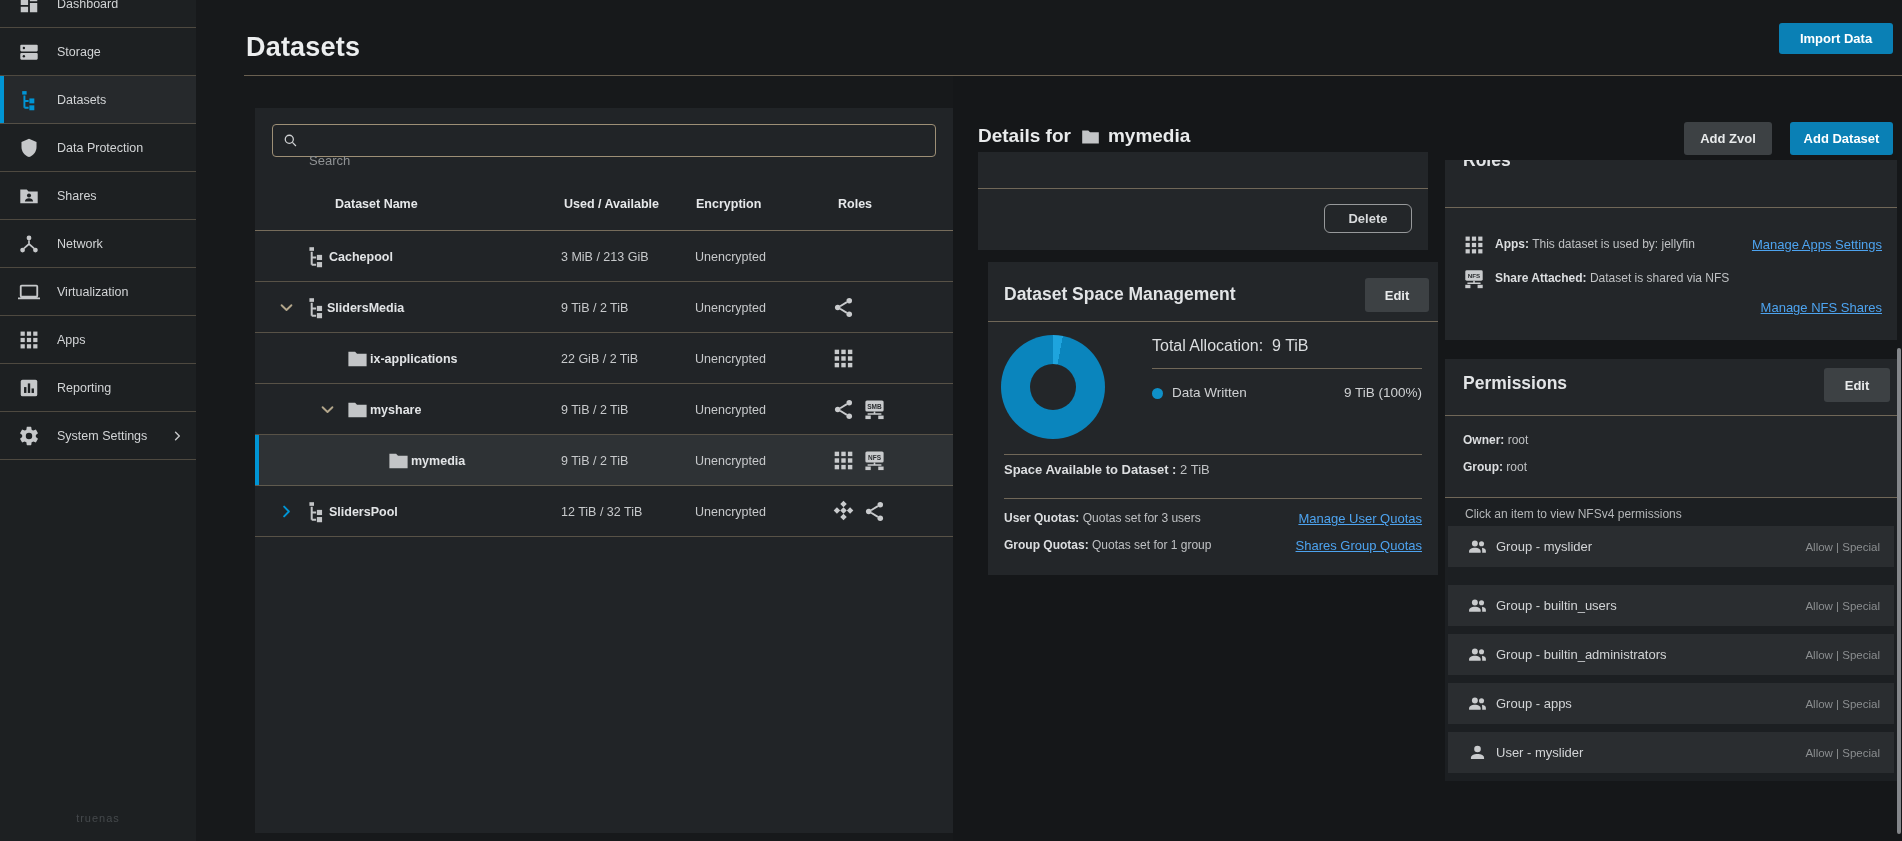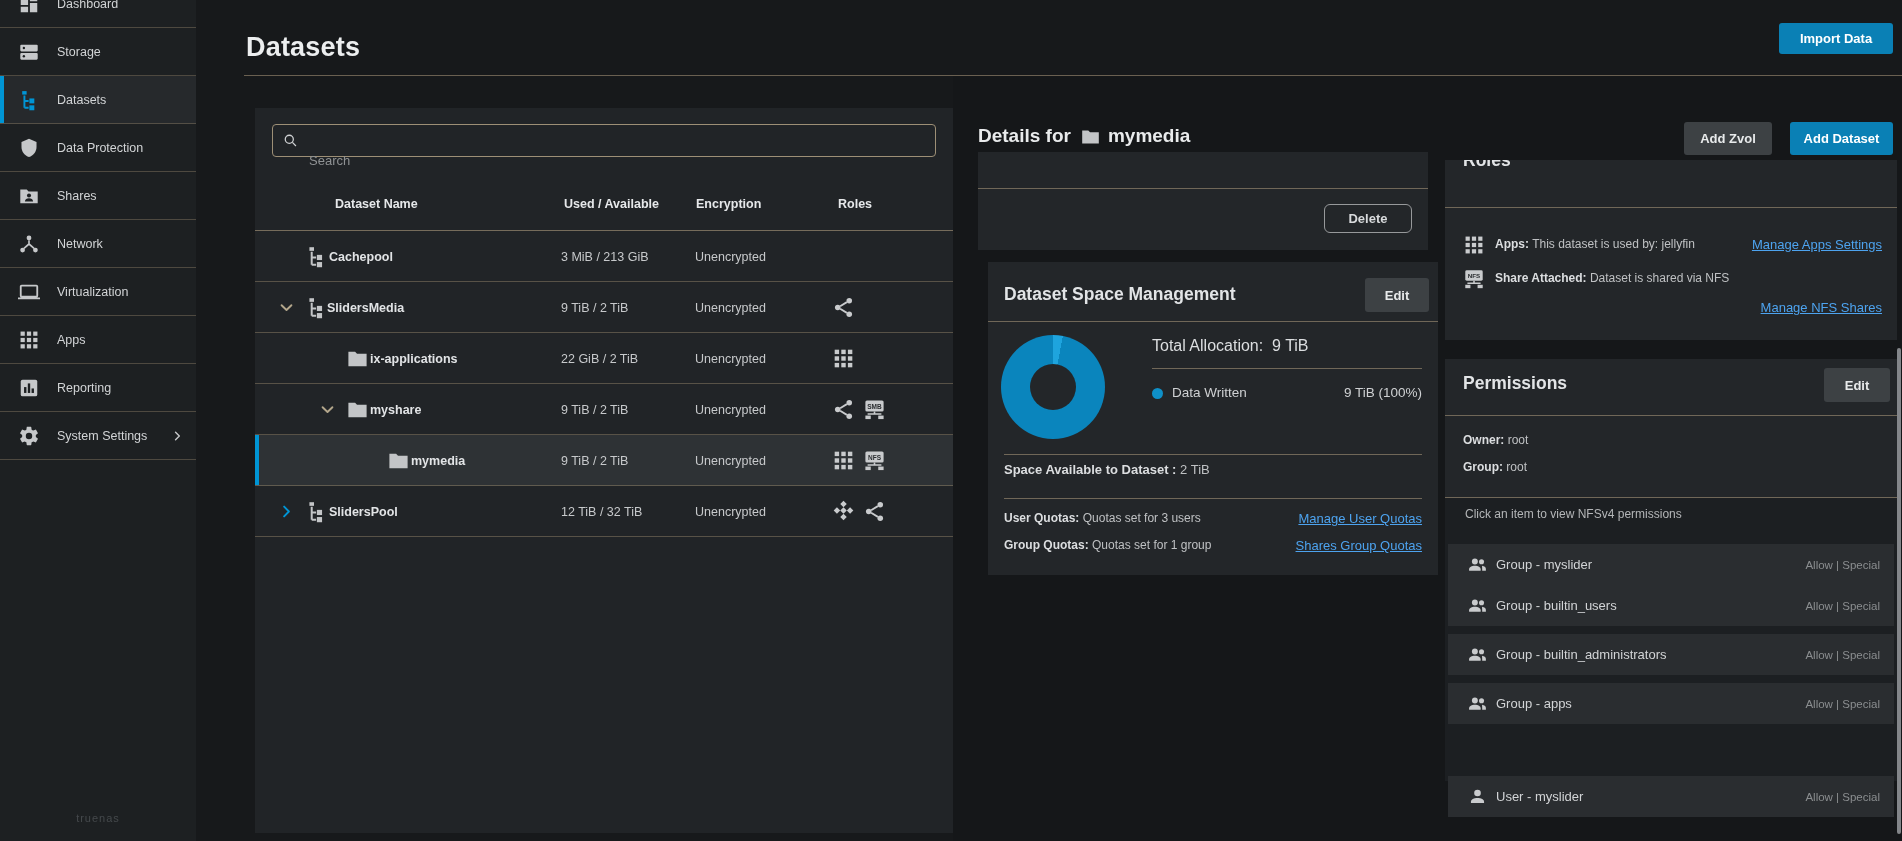--- a/index.html
+++ b/index.html
@@ -485,21 +485,21 @@
       <span class="btext">root</span>
     </div>
     <div class="row13" style="left:18px;top:101px;">
       <span class="blabel">Group:</span>
       <span class="btext">root</span>
     </div>
     <div class="divider" style="left:0;top:138px;width:452px;"></div>
     <div class="perm-low" style="top:139px;height:283px;">
       <div class="row13" style="left:20px;top:9px;color:#b4b6b8;position:absolute;">Click an item to view NFSv4 permissions</div>
       <div id="perm-items">
-          <div class="perm-item" style="top: 46px;">
+          <div class="perm-item" style="top: 28px;">
             <span class="pico">
               <svg class="ic" viewBox="0 0 24 24">
                 <circle cx="9" cy="8.6" r="3.4"></circle>
                 <path d="M2.4 19v-1.7c0-2.4 3-3.9 6.6-3.9s6.6 1.5 6.6 3.9V19Z"></path>
                 <circle cx="16.6" cy="8.8" r="2.9"></circle>
                 <path d="M17.2 13.5c2.6.4 4.4 1.7 4.4 3.6V19h-4.2"></path>
               </svg>
             </span>
             <span class="plbl">Group - myslider</span>
             <span class="pacc">Allow | Special</span>
@@ -533,21 +533,21 @@
               <svg class="ic" viewBox="0 0 24 24">
                 <circle cx="9" cy="8.6" r="3.4"></circle>
                 <path d="M2.4 19v-1.7c0-2.4 3-3.9 6.6-3.9s6.6 1.5 6.6 3.9V19Z"></path>
                 <circle cx="16.6" cy="8.8" r="2.9"></circle>
                 <path d="M17.2 13.5c2.6.4 4.4 1.7 4.4 3.6V19h-4.2"></path>
               </svg>
             </span>
             <span class="plbl">Group - apps</span>
             <span class="pacc">Allow | Special</span>
           </div>
-          <div class="perm-item" style="top: 234px; margin-top: 44px;">
+          <div class="perm-item" style="top: 234px;">
             <span class="pico">
               <svg class="ic" viewBox="0 0 24 24">
                 <circle cx="12" cy="8" r="3.8"></circle>
                 <path d="M4.5 19.5v-1.6c0-2.6 3.4-4.2 7.5-4.2s7.5 1.6 7.5 4.2v1.6Z"></path>
               </svg>
             </span>
             <span class="plbl">User - myslider</span>
             <span class="pacc">Allow | Special</span>
           </div>
         </div>

